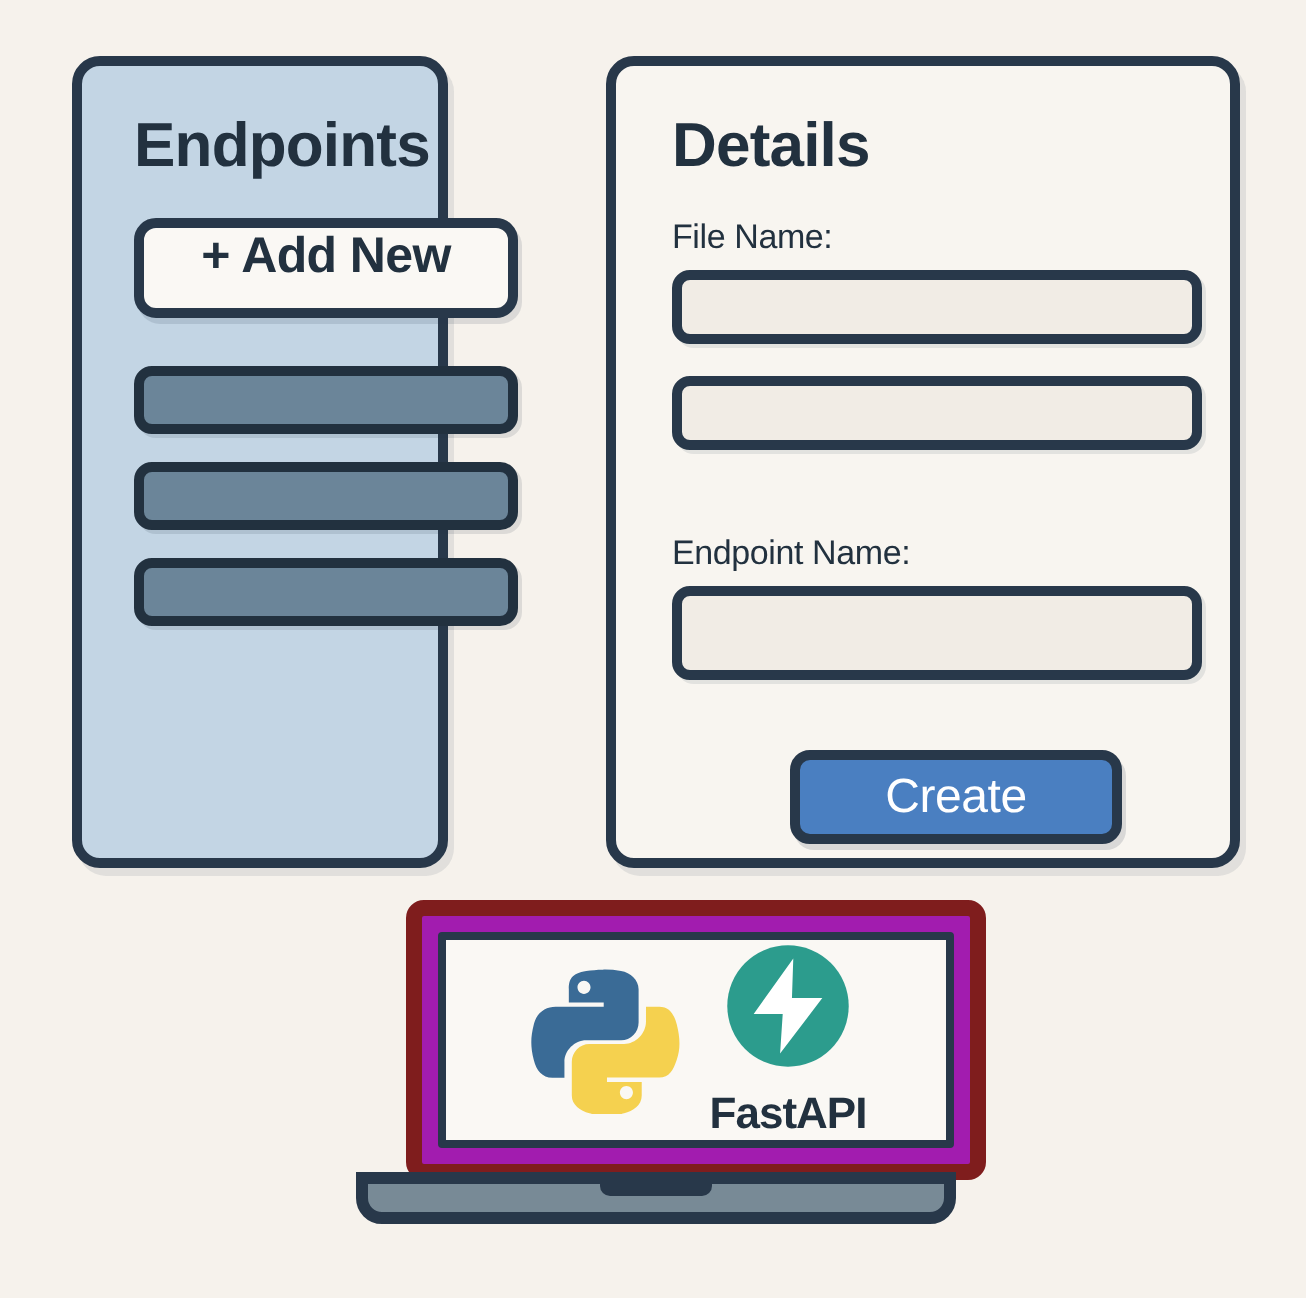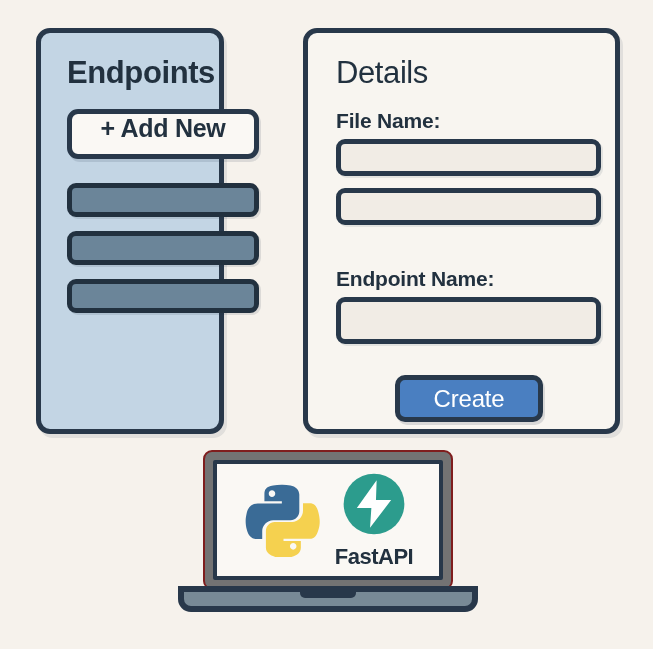--- a/index.html
+++ b/index.html
@@ -99,30 +99,30 @@
     border: 5px solid #28384a;
     border-radius: 14px;
     box-shadow: 3px 4px 0 rgba(40,56,74,0.10);
   }
 
   #details-title {
     position: absolute;
     left: 28px;
     top: 22px;
     font-size: 31px;
-    font-weight: normal;
+    font-weight: bold;
     color: #22313f;
     letter-spacing: -0.4px;
     white-space: nowrap;
   }
 
   .field-group { position: absolute; left: 28px; width: 265px; }
   .field-label {
-    font-size: 21px;
-    font-weight: bold;
+    font-size: 17px;
+    font-weight: normal;
     color: #22313f;
     letter-spacing: -0.2px;
     margin-bottom: 6px;
     white-space: nowrap;
   }
   .field-input {
     box-sizing: border-box;
     display: block;
     width: 265px;
     height: 37px;
@@ -139,21 +139,21 @@
 
   #group-filename { top: 76px; }
   #group-endpoint { top: 155px; }
   #group-function { top: 234px; }
   .field-input-tall { height: 47px; }
 
   #create-button {
     position: absolute;
     left: 87px;
     top: 342px;
-    width: 148px;
+    width: 166px;
     height: 47px;
     box-sizing: border-box;
     background: #4a7fc1;
     border: 5px solid #28384a;
     border-radius: 10px;
     display: flex;
     align-items: center;
     justify-content: center;
     cursor: pointer;
     box-shadow: 2px 3px 0 rgba(40,56,74,0.15);
@@ -170,25 +170,25 @@
     position: absolute;
     left: 178px;
     top: 450px;
     width: 300px;
     height: 175px;
   }
   #laptop-lid {
     position: absolute;
     left: 25px;
     top: 0;
-    width: 250px;
+    width: 290px;
     height: 140px;
     box-sizing: border-box;
-    background: #737373;
-    border: 2px solid #7f1d1d;
+    background: #a21caf;
+    border: 8px solid #7f1d1d;
     border-radius: 9px;
   }
   #laptop-screen {
     position: absolute;
     left: 8px;
     top: 8px;
     right: 8px;
     bottom: 8px;
     box-sizing: border-box;
     background: #faf8f4;

